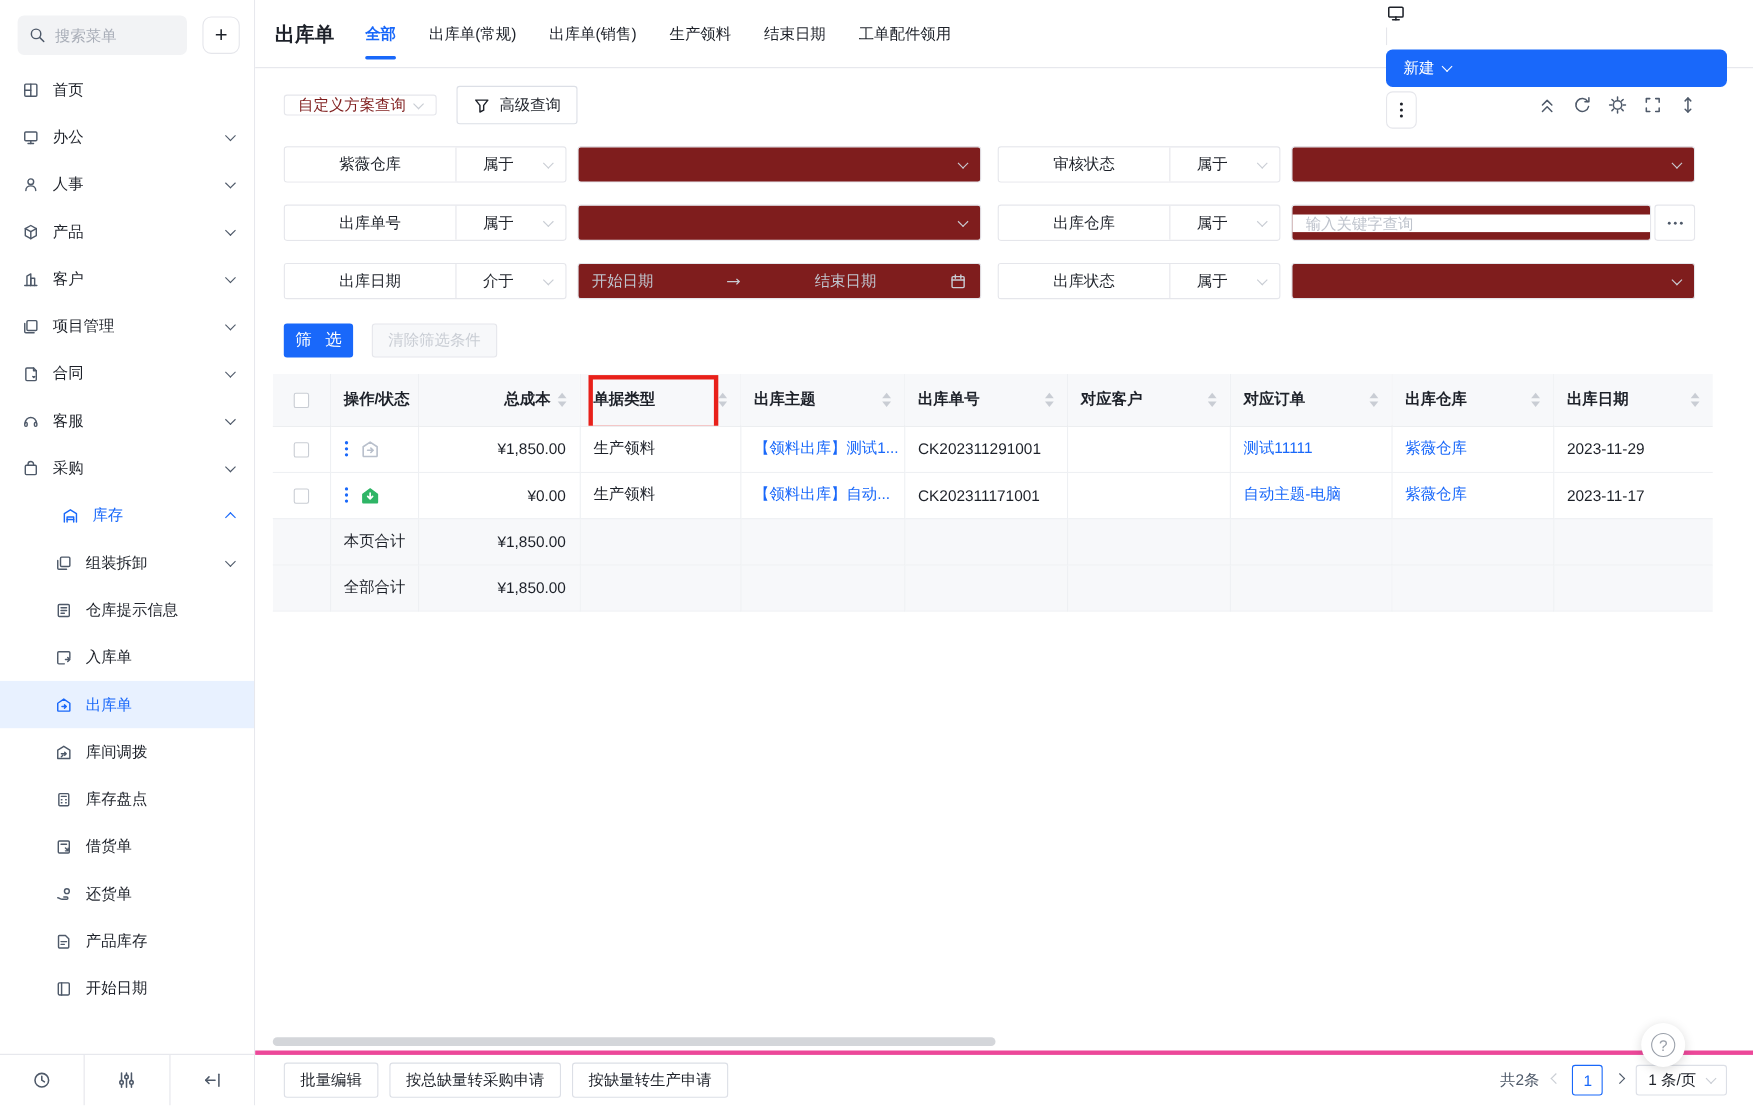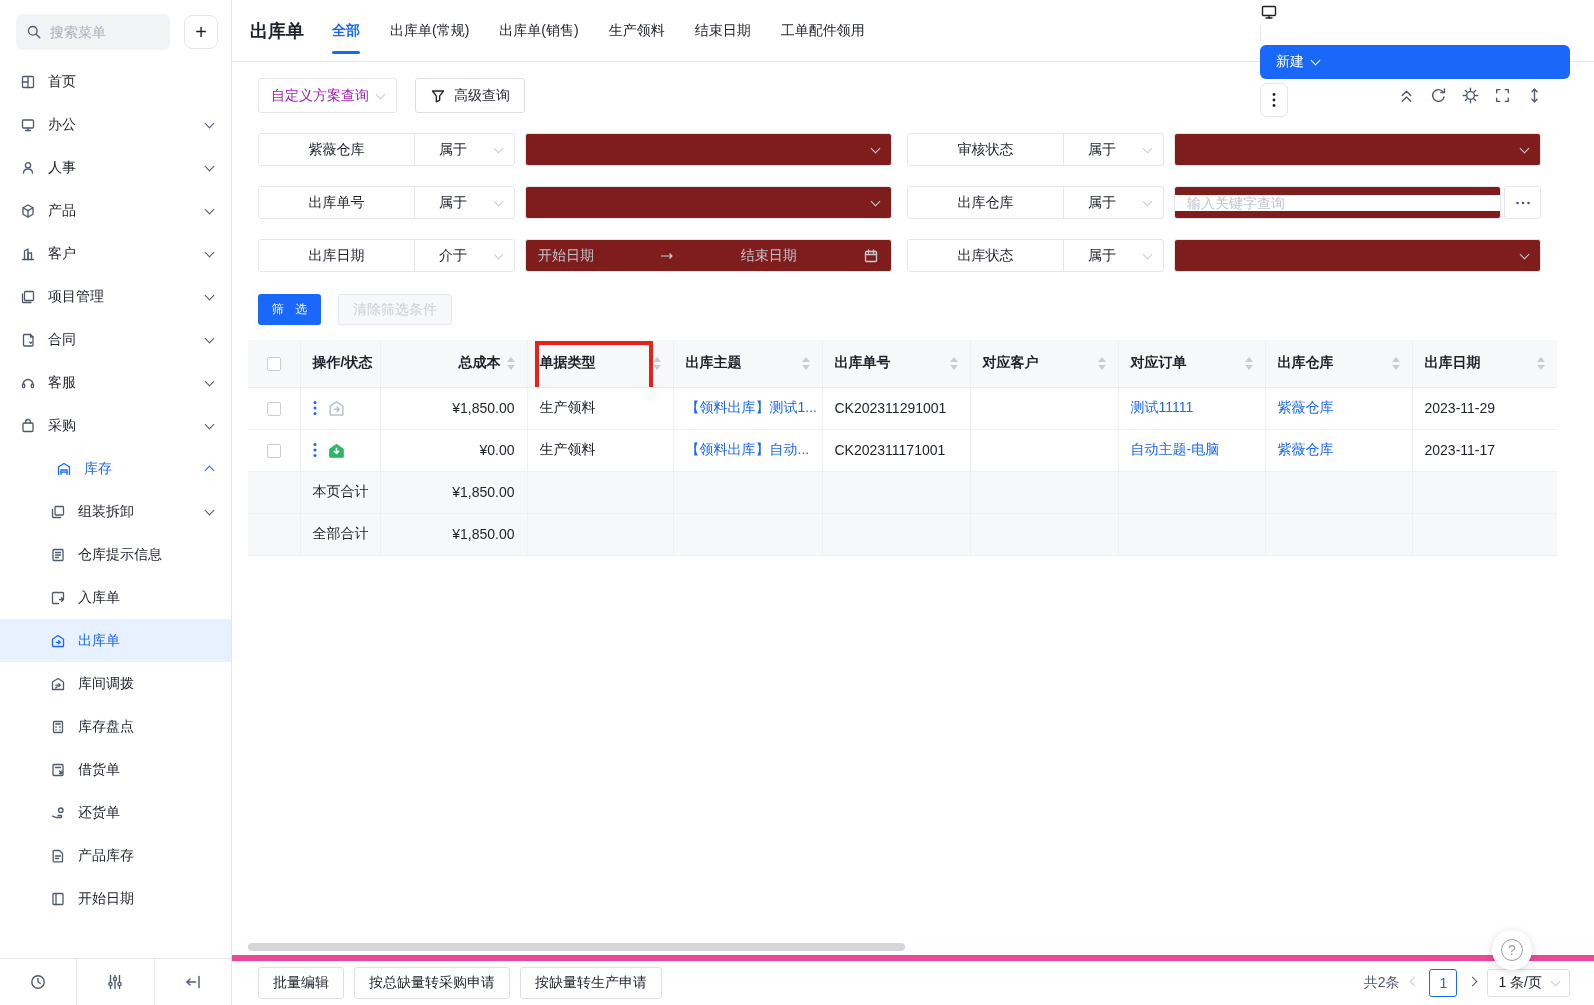--- a/index.html
+++ b/index.html
@@ -47,41 +47,41 @@
   .view-select { width:112px; background:#f7f8fa; display:flex; align-items:center; justify-content:space-between; padding:0 10px 0 28px; border-right:1px solid #e5e6eb; cursor:pointer; }
   .search-compound input { width:158px; border:none; outline:none; padding:0 10px; font-size:13px; font-family:inherit; }
   .search-compound input::placeholder { color:#bfc4cd; }
   .search-btn { width:38px; background:#fff; border:none; border-left:1px solid #e5e6eb; display:flex; align-items:center; justify-content:center; cursor:pointer; }
   .vdiv { width:1px; height:16px; background:#e5e6eb; }
   .btn-new { height:34px; padding:0 16px; background:#1968fa; border:none; border-radius:6px; color:#fff; font-size:14px; display:flex; align-items:center; gap:8px; cursor:pointer; font-family:inherit; }
   .btn-kebab { width:28px; height:34px; border:1px solid #e5e6eb; border-radius:6px; background:#fff; display:flex; align-items:center; justify-content:center; cursor:pointer; }
 
   .content { flex:1; position:relative; padding:16px 0 0 26px; overflow:hidden; }
   .toolbar-row { display:flex; align-items:center; }
-  .scheme-btn { width:139px; height:35px; border:1px solid #e5e6eb; border-radius:3px; background:#fff; color:#a21caf; display:flex; align-items:center; justify-content:space-between; padding:0 12px; font-size:14px; cursor:pointer; font-family:inherit; }
+  .scheme-btn { width:139px; height:19px; border:1px solid #e5e6eb; border-radius:3px; background:#fff; color:#7f1d1d; display:flex; align-items:center; justify-content:space-between; padding:0 12px; font-size:14px; cursor:pointer; font-family:inherit; }
   .adv-btn { height:35px; margin-left:18px; border:1px solid #dcdfe6; border-radius:3px; background:#fff; color:#1d2129; display:flex; align-items:center; gap:8px; padding:0 14px; font-size:14px; cursor:pointer; font-family:inherit; }
   .tool-icons { margin-left:auto; margin-right:51px; display:flex; align-items:center; gap:15px; }
   .tool-icons svg { width:17px; height:17px; cursor:pointer; }
 
   .f-row { display:flex; align-items:center; margin-top:20px; }
   .f-group { display:flex; height:33px; border:1px solid #e5e6eb; border-radius:3px; overflow:hidden; }
   .f-label { width:155px; display:flex; align-items:center; justify-content:center; background:#fff; }
   .f-op { width:100px; border-left:1px solid #e5e6eb; display:flex; align-items:center; justify-content:space-between; padding:0 12px 0 24px; cursor:pointer; }
   .f-value { width:367px; height:33px; border:1px solid #e5e6eb; border-radius:3px; margin-left:10px; display:flex; align-items:center; justify-content:flex-end; padding:0 12px; cursor:pointer; background:#7f1d1d; }
   .f-value.gap-r { margin-right:15px; }
   .f-value.input-box { justify-content:flex-start; padding:0; }
   .f-value.input-box input { border:none; outline:none; width:100%; padding:0 12px; font-size:14px; font-family:inherit; }
   .f-value.input-box input::placeholder { color:#bfc4cd; }
   .f-value.daterange { justify-content:space-between; color:#bfc4cd; }
   .f-more { width:37px; height:33px; margin-left:3px; border:1px solid #e5e6eb; border-radius:3px; background:#fff; display:flex; align-items:center; justify-content:center; cursor:pointer; }
   .kw-wrap { display:flex; margin-left:10px; }
   .kw-wrap .f-value { margin-left:0; width:327px; }
 
   .action-row { display:flex; align-items:center; gap:17px; margin-top:22px; }
-  .btn-filter { width:63px; height:31px; background:#1968fa; color:#fff; border:none; border-radius:3px; font-size:12px; letter-spacing:4px; padding-left:4px; cursor:pointer; font-family:inherit; }
+  .btn-filter { width:63px; height:31px; background:#1968fa; color:#fff; border:none; border-radius:3px; font-size:15px; letter-spacing:4px; padding-left:4px; cursor:pointer; font-family:inherit; }
   .btn-clear { height:31px; padding:0 14px; background:#f7f8fa; color:#c9cdd4; border:1px solid #e5e6eb; border-radius:3px; font-size:14px; cursor:default; font-family:inherit; }
 
   
   .table-wrap { margin:15px 0 0 -10px; width:1309px; }
   table { border-collapse:collapse; table-layout:fixed; width:1309px; }
   th,td { border-right:1px solid #eef0f3; padding:0 12px; height:42px; font-weight:normal; text-align:left; overflow:hidden; white-space:nowrap; }
   th:last-child, td:last-child { border-right:none; }
   thead th { background:#f7f8fa; height:47px; border-bottom:1px solid #e8eaed; font-weight:bold; position:relative; }
   tbody td { border-bottom:1px solid #eef0f3; }
   .th-flex { display:flex; align-items:center; justify-content:space-between; gap:6px; }
@@ -94,21 +94,21 @@
   td.center, th.center { text-align:center; }
   td.num { text-align:right; }
   a.lk { color:#1968fa; text-decoration:none; cursor:pointer; }
   .act-cell { display:flex; align-items:center; gap:10px; }
   tr.sumrow td { background:#f7f8fa; }
   .red-box { position:absolute; left:7px; top:1px; width:118px; height:50px; border:4px solid #e8201a; pointer-events:none; z-index:3; }
 
   .hscrollbar { position:absolute; left:16px; bottom:4px; width:657px; height:8px; background:#d4d6da; border-radius:4px; cursor:pointer; }
 
   
-  .footer { height:50px; border-top:6px solid #ec4899; display:flex; align-items:center; padding:0 24px 0 26px; gap:10px; background:#fff; }
+  .footer { height:50px; border-top:4px solid #ec4899; display:flex; align-items:center; padding:0 24px 0 26px; gap:10px; background:#fff; }
   .f-btn { height:32px; padding:0 14px; background:#fff; border:1px solid #dcdfe6; border-radius:3px; font-size:14px; color:#1d2129; cursor:pointer; font-family:inherit; }
   .pager { margin-left:auto; display:flex; align-items:center; gap:10px; color:#4e5969; }
   .pg-arrow { width:10px; height:10px; display:flex; align-items:center; justify-content:center; cursor:pointer; }
   .pg-arrow .cv { width:7px; height:7px; }
   .pg-arrow.prev .cv { transform:rotate(135deg); border-color:#c9cdd4; }
   .pg-arrow.next .cv { transform:rotate(-45deg); border-color:#4e5969; }
   .pg-num { min-width:28px; height:28px; border:1px solid #1968fa; color:#1968fa; border-radius:3px; display:flex; align-items:center; justify-content:center; cursor:pointer; }
   .pg-size { height:28px; border:1px solid #dcdfe6; border-radius:3px; display:flex; align-items:center; gap:10px; padding:0 10px; cursor:pointer; color:#1d2129; }
   .help-fab { position:absolute; right:62px; bottom:35px; width:40px; height:40px; border-radius:50%; background:#fff; box-shadow:0 2px 10px rgba(0,0,0,.15); display:flex; align-items:center; justify-content:center; z-index:5; cursor:pointer; }
   .help-q { width:22px; height:22px; border:1.6px solid #9aa0aa; border-radius:50%; color:#9aa0aa; font-size:14px; display:flex; align-items:center; justify-content:center; }

